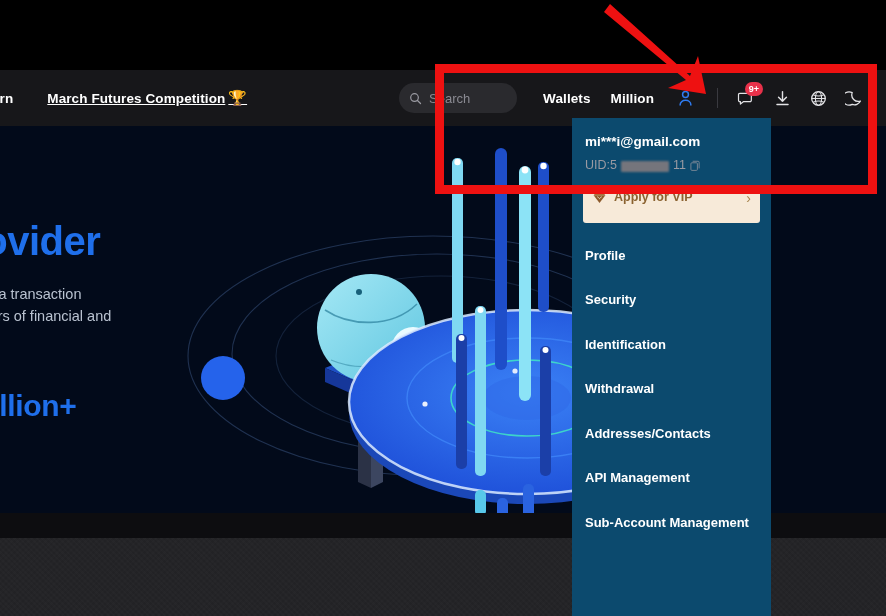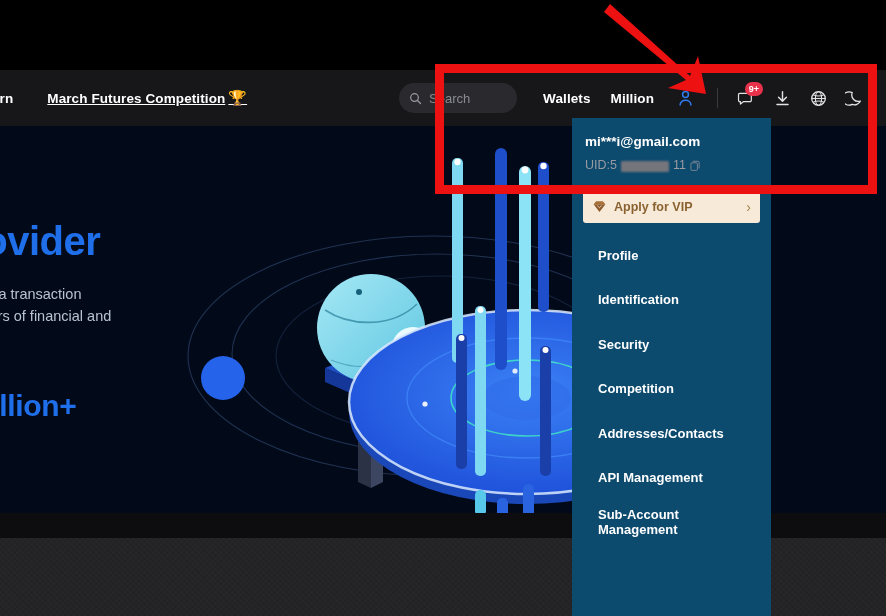--- a/index.html
+++ b/index.html
@@ -88,28 +88,28 @@
   .dd-uid { margin-top:9px; display:flex; align-items:flex-end; gap:3px; color:#9a9aa2; font-size:12.5px; }
   .uid-blur {
     display:inline-block; width:48px; height:11px; background:#75757c; border-radius:1px;
     filter:blur(1.2px); vertical-align:middle; margin:0 1px;
   }
   .copy-ico { opacity:.8; }
 
   .vip {
     margin:10px 11px 0 11px; height:33px; border-radius:3px;
     background:#f7ead9;
-    display:flex; align-items:center; padding:0 9px; gap:7px; cursor:pointer;
+    display:flex; align-items:flex-start; padding:0 9px; gap:7px; cursor:pointer;
   }
   .vip-label { color:#8a6230; font-size:12.5px; font-weight:700; flex:1; }
   .vip-chev { color:#a9854f; font-size:14px; }
 
   .dd-list { margin-top:10px; }
   .dd-item {
-    height:44.5px; display:flex; align-items:center; padding:0 26px;
+    height:44.5px; display:flex; align-items:center; padding:0 13px;
     color:#ffffff; font-size:13px; font-weight:700; cursor:pointer;
   }
 
   
   .anno-rect {
     position:absolute; left:435px; top:64px; width:442px; height:130px;
     border:9px solid #ee1111; z-index:40; pointer-events:none;
   }
   .anno-arrow { position:absolute; left:594px; top:-2px; width:130px; height:110px; z-index:41; pointer-events:none; }
 </style>
@@ -299,27 +299,27 @@
       </svg>
       <span class="vip-label">Apply for VIP</span>
       <span class="vip-chev">›</span>
     </div>
 
     <div class="dd-list">
       <div class="dd-item">
         <span>Profile</span>
       </div>
       <div class="dd-item">
+        <span>Security</span>
+      </div>
+      <div class="dd-item">
         <span>Identification</span>
       </div>
       <div class="dd-item">
-        <span>Security</span>
-      </div>
-      <div class="dd-item">
-        <span>Competition</span>
+        <span>Withdrawal</span>
       </div>
       <div class="dd-item">
         <span>Addresses/Contacts</span>
       </div>
       <div class="dd-item">
         <span>API Management</span>
       </div>
       <div class="dd-item">
         <span>Sub-Account Management</span>
       </div>

